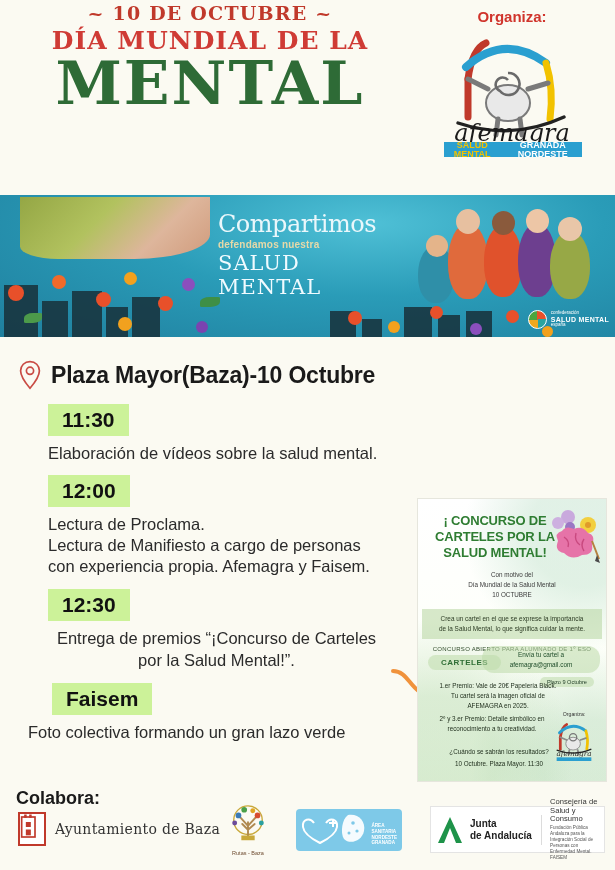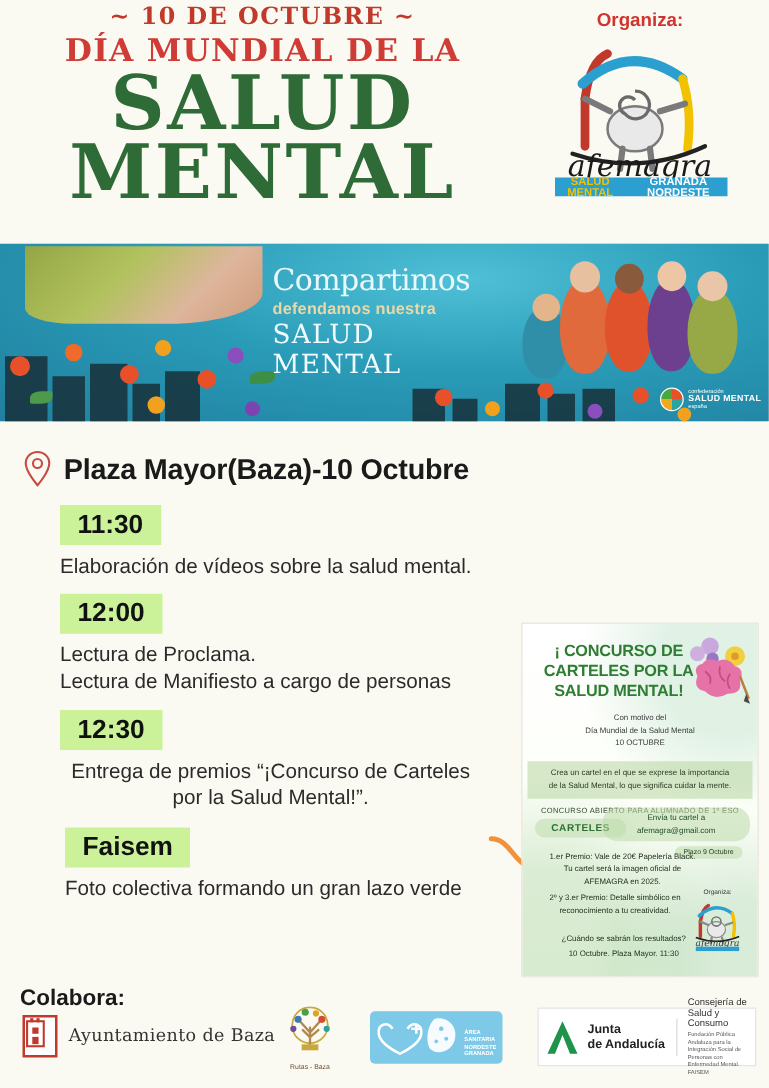--- a/index.html
+++ b/index.html
@@ -40,21 +40,21 @@
   .afem-sm{color:#f2c200;}
   .afem-gn{color:#ffffff;}
 
   
   .banner{position:relative;height:142px;width:615px;overflow:hidden;
     background:linear-gradient(180deg,#2a9cb8 0%, #2e93b5 45%, #2b7f9e 100%);}
   .banner-sky{position:absolute;inset:0;
     background:radial-gradient(ellipse at 60% 20%, #4fc0d6 0%, #2a9cb8 45%, #1f7f9e 100%);}
   .banner-text{position:absolute;left:218px;top:18px;width:190px;color:#eaf7fb;}
   .bt1{font-family:"DejaVu Serif",serif;font-size:24px;line-height:0.95;font-weight:normal;letter-spacing:-0.5px;}
-  .bt2{font-size:13px;font-weight:bold;color:#e7d9a8;margin-top:3px;letter-spacing:0.2px;}
+  .bt2{font-size:10px;font-weight:bold;color:#e7d9a8;margin-top:3px;letter-spacing:0.2px;}
   .bt3{font-family:"DejaVu Serif",serif;font-size:21px;letter-spacing:1px;color:#f0fbff;margin-top:1px;}
   .banner-conf{position:absolute;right:6px;bottom:8px;display:flex;align-items:center;gap:4px;}
   .conf-circle{width:17px;height:17px;border-radius:50%;
     background:conic-gradient(#e8502a 0deg 90deg,#2aa4a0 90deg 180deg,#f0a81e 180deg 270deg,#4ba63e 270deg 360deg);
     border:1px solid #fff;}
   .conf-txt{line-height:1.05;color:#fff;}
   .conf-txt .c1{font-size:4.5px;}
   .conf-txt .c2{font-size:7px;font-weight:bold;letter-spacing:0.3px;}
   .conf-txt .c3{font-size:4.5px;}
   
@@ -75,21 +75,21 @@
   
   .schedule{position:absolute;left:0;top:404px;width:415px;}
   .time-chip{
     display:inline-block;background:#ccf299;color:#111;
     font-weight:bold;font-size:21px;padding:5px 14px 6px 14px;
     line-height:1;margin-left:48px;
   }
   .chip-cierre{margin-left:52px;}
   .sched-desc{font-size:16.5px;color:#2b2b2b;line-height:1.28;margin:7px 0 0 0;padding:0 14px 0 48px;}
   .sched-desc.center{text-align:center;padding:0 22px 0 40px;}
-  .sched-desc.indent{padding-left:52px;}
+  .sched-desc.indent{padding-left:28px;}
   .gap-a{height:11px;}
   .gap-b{height:12px;}
 
   
   .arrow{position:absolute;left:388px;top:665px;width:48px;height:42px;}
 
   
   .mini{
     position:absolute;left:417px;top:498px;width:188px;height:282px;
     background:linear-gradient(180deg,#ffffff 0%,#fdfff9 55%,#f4fbee 100%);
@@ -145,21 +145,20 @@
 </style>
 </head>
 <body>
 
 <div class="poster">
 
   <div class="header">
     <div class="title-block">
       <div class="t-date">~ 10 DE OCTUBRE ~</div>
       <div class="t-dia">DÍA MUNDIAL DE LA</div>
-      <div class="t-salud">SALUD</div>
       <div class="t-mental">MENTAL</div>
     </div>
 
     <div class="organiza-block">
       <div class="organiza-label">Organiza:</div>
       <div class="afemagra-logo">
         <svg viewBox="0 0 140 130" width="140" height="130">
           <path d="M26 52 Q30 22 44 16" stroke="#c0392b" stroke-width="7" fill="none" stroke-linecap="round"></path>
           <path d="M26 52 L26 90" stroke="#c0392b" stroke-width="7" fill="none" stroke-linecap="round"></path>
           <path d="M24 40 Q62 6 104 36" stroke="#2a9fd0" stroke-width="8" fill="none" stroke-linecap="round"></path>
@@ -260,20 +259,21 @@
       <div class="sched-desc">Elaboración de vídeos sobre la salud mental.</div>
     </div>
 
     <div class="gap-a"></div>
 
     <div>
       <div class="time-chip">12:00</div>
       <div class="sched-desc">
         <span>Lectura de Proclama.</span><br>
         <span>Lectura de Manifiesto a cargo de personas</span><br>
+        <span>con experiencia propia. Afemagra y Faisem.</span>
       </div>
     </div>
 
     <div class="gap-b"></div>
 
     <div>
       <div class="time-chip">12:30</div>
       <div class="sched-desc center">
         <span>Entrega de premios “¡Concurso de Carteles</span><br>
         <span>por la Salud Mental!”.</span>

